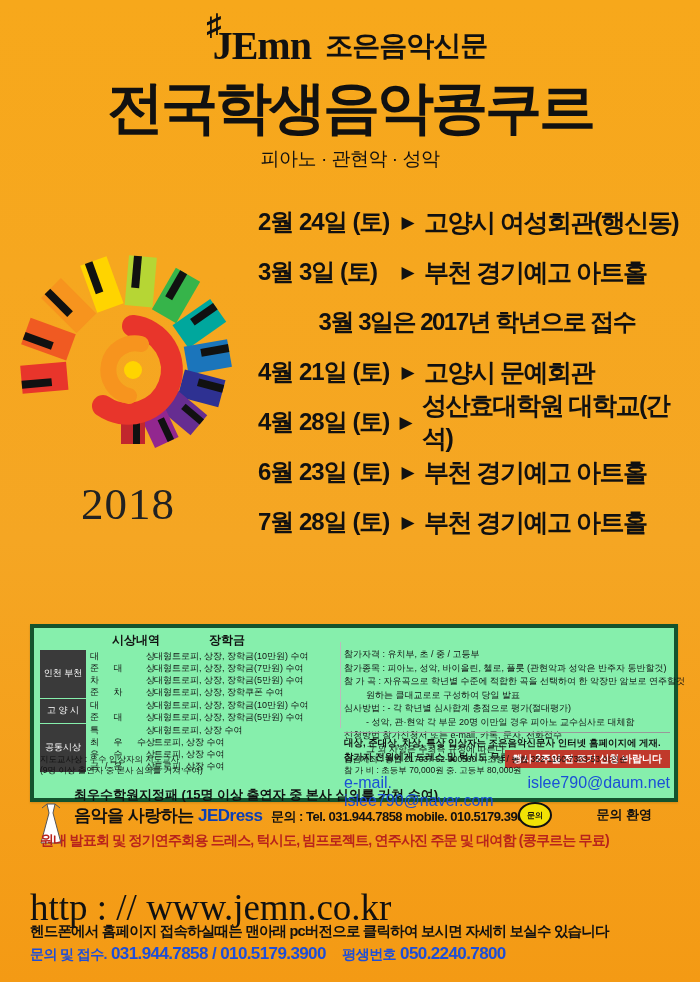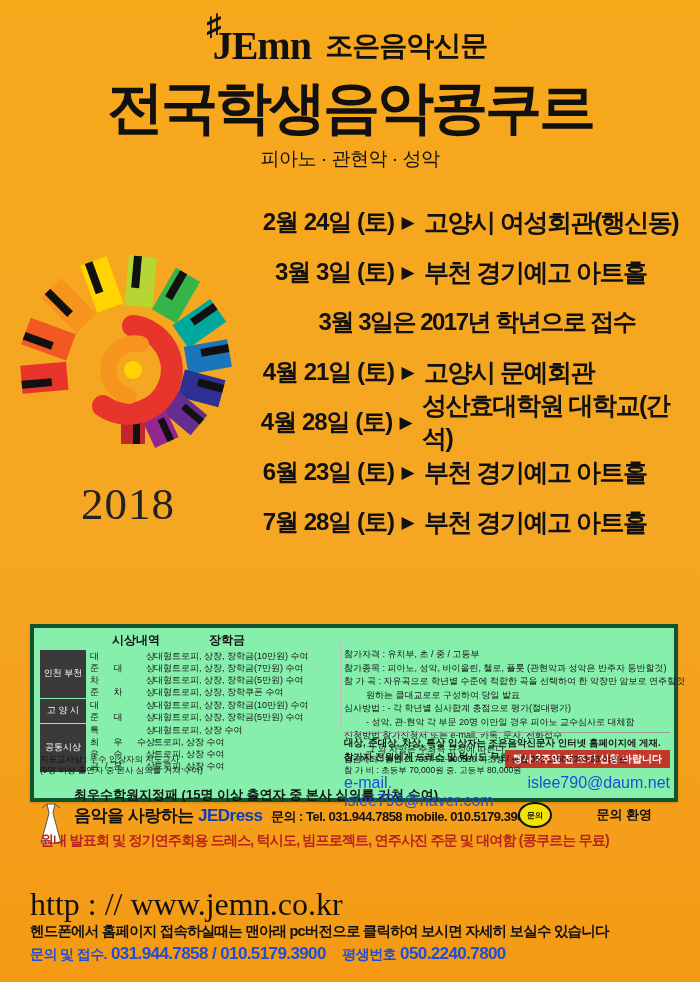--- a/index.html
+++ b/index.html
@@ -50,21 +50,21 @@
     letter-spacing:1px;
   }
 
   
   .schedule{position:absolute;left:258px;top:200px;width:438px;}
   .srow{
     display:flex;align-items:center;height:44px;margin-bottom:6px;
     justify-content:flex-start;
   }
   .sdate{
-    width:136px;text-align:right;font-size:24px;font-weight:bold;color:#111;
+    width:136px;text-align:left;font-size:24px;font-weight:bold;color:#111;
     letter-spacing:-1px;padding-right:4px;
   }
   .tri{
     width:20px;text-align:center;font-size:17px;color:#111;line-height:1;
   }
   .splace{
     font-size:25px;font-weight:bold;color:#111;letter-spacing:-1.5px;
     padding-left:6px;
   }
   .srow.note-row{justify-content:center;}
@@ -143,21 +143,21 @@
     background:#F2E205;border:2px solid #111;color:#111;font-size:8px;font-weight:bold;
     display:flex;align-items:center;justify-content:center;
   }
   .stamptext{
     position:absolute;right:18px;top:6px;font-size:13px;font-weight:bold;color:#111;
     white-space:nowrap;
   }
 
   
   .url{
-    position:absolute;left:30px;top:886px;font-size:32px;color:#111;
+    position:absolute;left:30px;top:886px;font-size:37px;color:#111;
     font-family:"Liberation Serif",serif;letter-spacing:0px;
   }
   .mobile-note{
     position:absolute;left:30px;top:922px;font-size:14.5px;font-weight:bold;color:#111;
     letter-spacing:-0.8px;white-space:nowrap;
   }
   .footline{
     position:absolute;left:30px;top:944px;width:650px;font-size:17px;font-weight:bold;
     color:#1d4ed8;letter-spacing:-0.6px;white-space:nowrap;
   }

